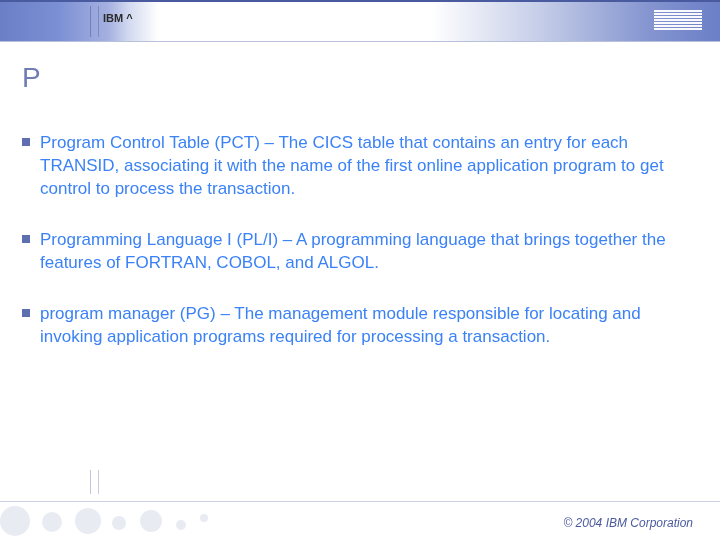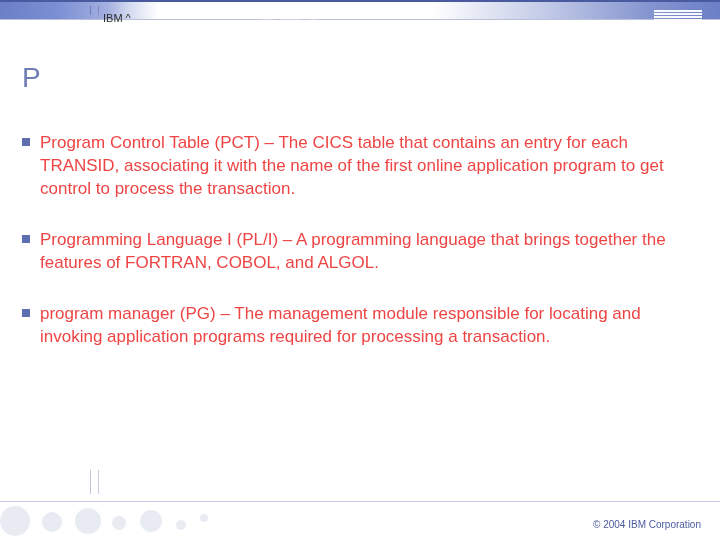--- a/index.html
+++ b/index.html
@@ -5,27 +5,28 @@
   * { margin: 0; padding: 0; box-sizing: border-box; }
   body {
     width: 720px;
     height: 540px;
     font-family: Arial, Helvetica, sans-serif;
     background: #ffffff;
     position: relative;
     overflow: hidden;
   }
   .header {
-    height: 20px;
+    height: 42px;
     background: linear-gradient(90deg, #6b7fc7 0%, #7b8fd4 8%, #a4b0e0 15%, #d4dbf0 18%, #ffffff 22%, #ffffff 60%, #c5cde8 75%, #8595d0 90%, #6b7fc7 100%);
     border-top: 2px solid #4a5a9e;
     border-bottom: 1px solid #b8c0da;
     display: flex;
     align-items: center;
     position: relative;
+    font-weight: bold;
   }
   .header-left-rule {
     position: absolute;
     left: 90px;
     top: 4px;
     bottom: 4px;
     width: 1px;
     background: rgba(80,90,140,0.5);
   }
   .header-left-rule2 {
@@ -90,21 +91,21 @@
     width: 8px;
     height: 8px;
     background: #5e6eb0;
     margin-top: 6px;
     margin-right: 10px;
     flex-shrink: 0;
   }
   .item-text {
     font-size: 17px;
     line-height: 1.35;
-    color: #ef4444;
+    color: #3b82f6;
   }
   .footer-rule {
     position: absolute;
     left: 90px;
     bottom: 46px;
     width: 1px;
     height: 24px;
     background: rgba(100,110,160,0.4);
   }
   .footer-rule2 {
@@ -134,24 +135,25 @@
   .footer-dots .d { position:absolute; border-radius:50%; background:#6f7db3; }
   .footer-dots .d1 { width:30px; height:30px; left:0; top:4px; }
   .footer-dots .d2 { width:20px; height:20px; left:42px; top:10px; }
   .footer-dots .d3 { width:26px; height:26px; left:75px; top:6px; }
   .footer-dots .d4 { width:14px; height:14px; left:112px; top:14px; }
   .footer-dots .d5 { width:22px; height:22px; left:140px; top:8px; }
   .footer-dots .d6 { width:10px; height:10px; left:176px; top:18px; }
   .footer-dots .d7 { width:8px; height:8px; left:200px; top:12px; }
   .copyright {
     position: absolute;
-    right: 19px;
+    right: 27px;
     bottom: 10px;
-    font-size: 10px;
+    font-size: 12px;
     color: #4a5a9e;
+    font-style: italic;
   }
 </style>
 </head>
 <body>
 
 <div class="header">
   <div class="header-left-rule"></div>
   <div class="header-left-rule2"></div>
   <div class="header-label">IBM ^</div>
   <div class="header-bubbles">

